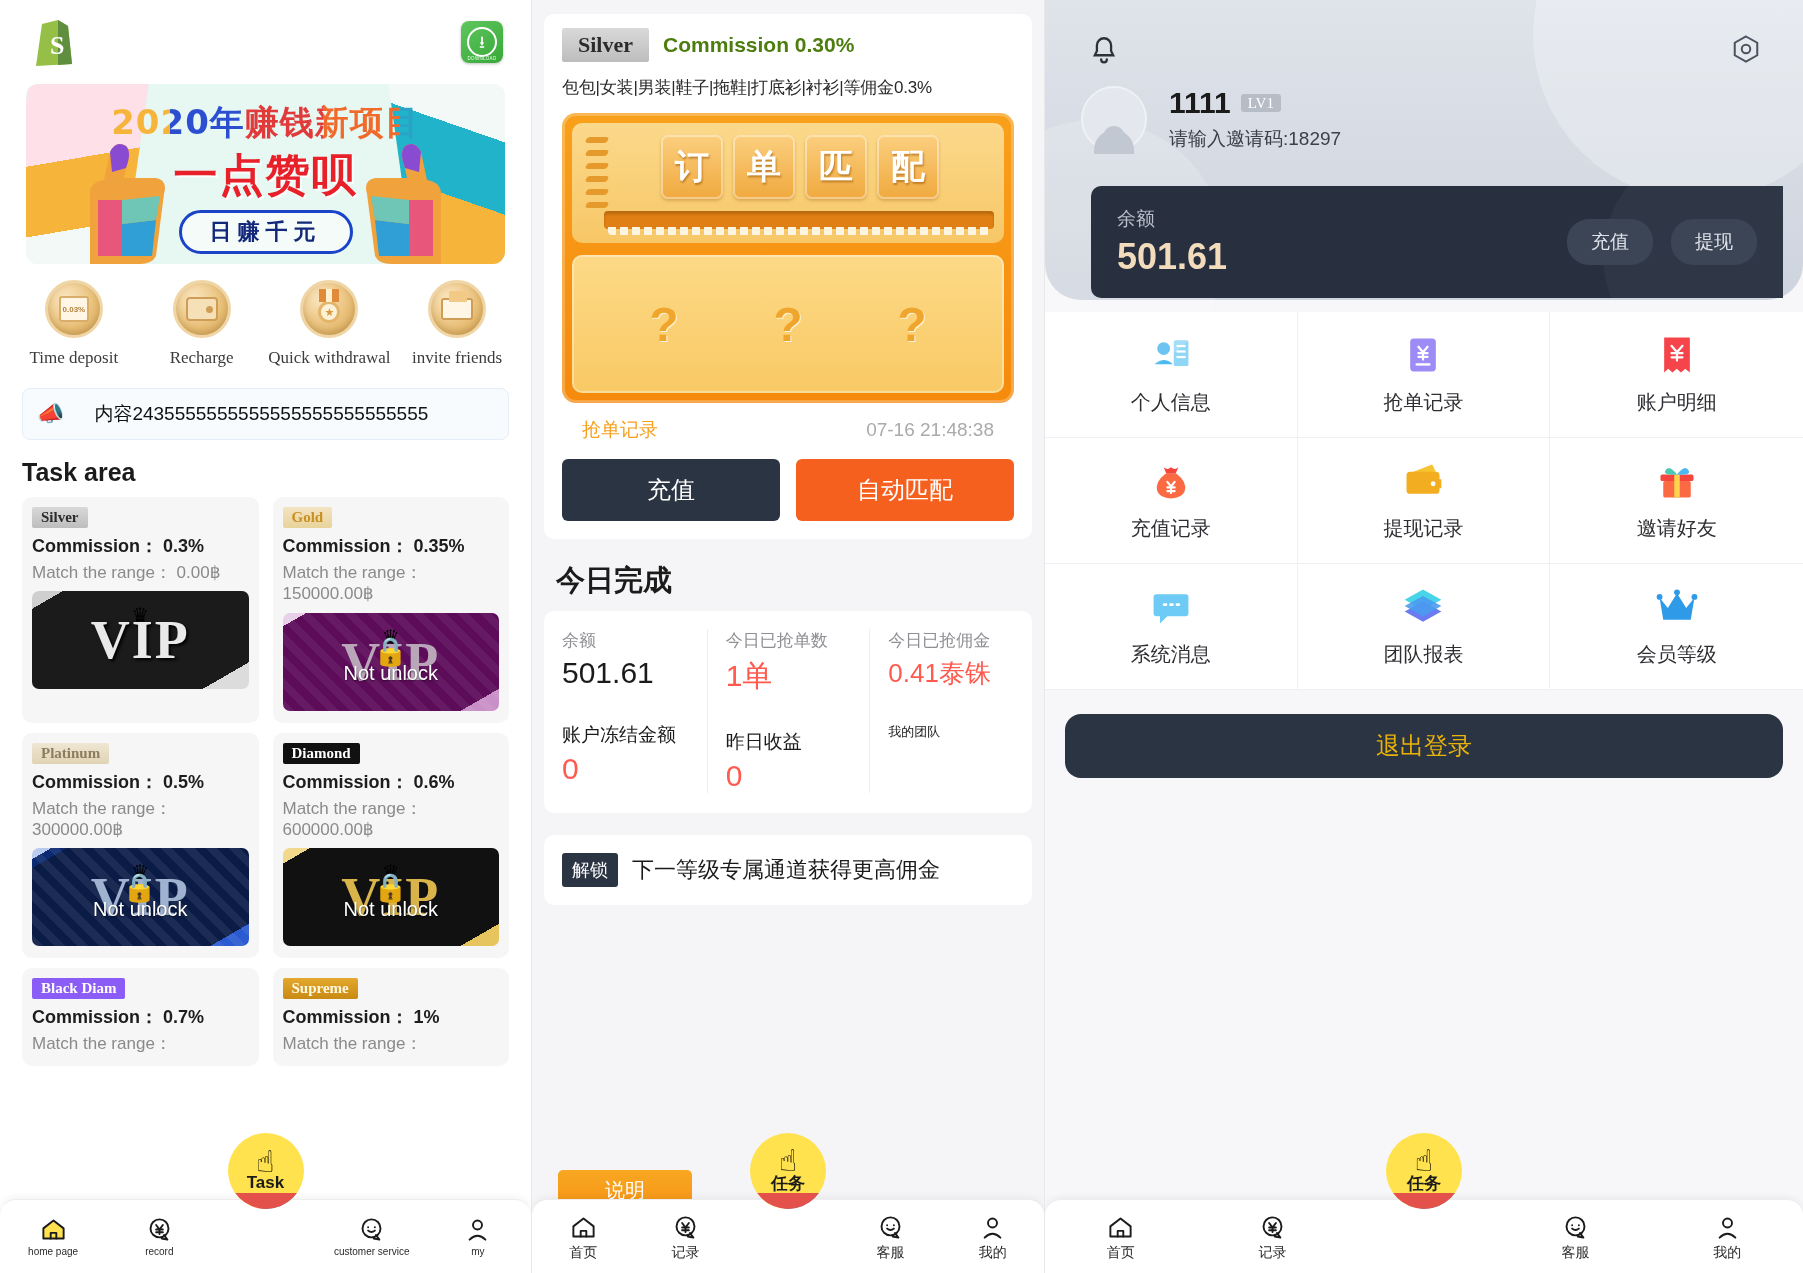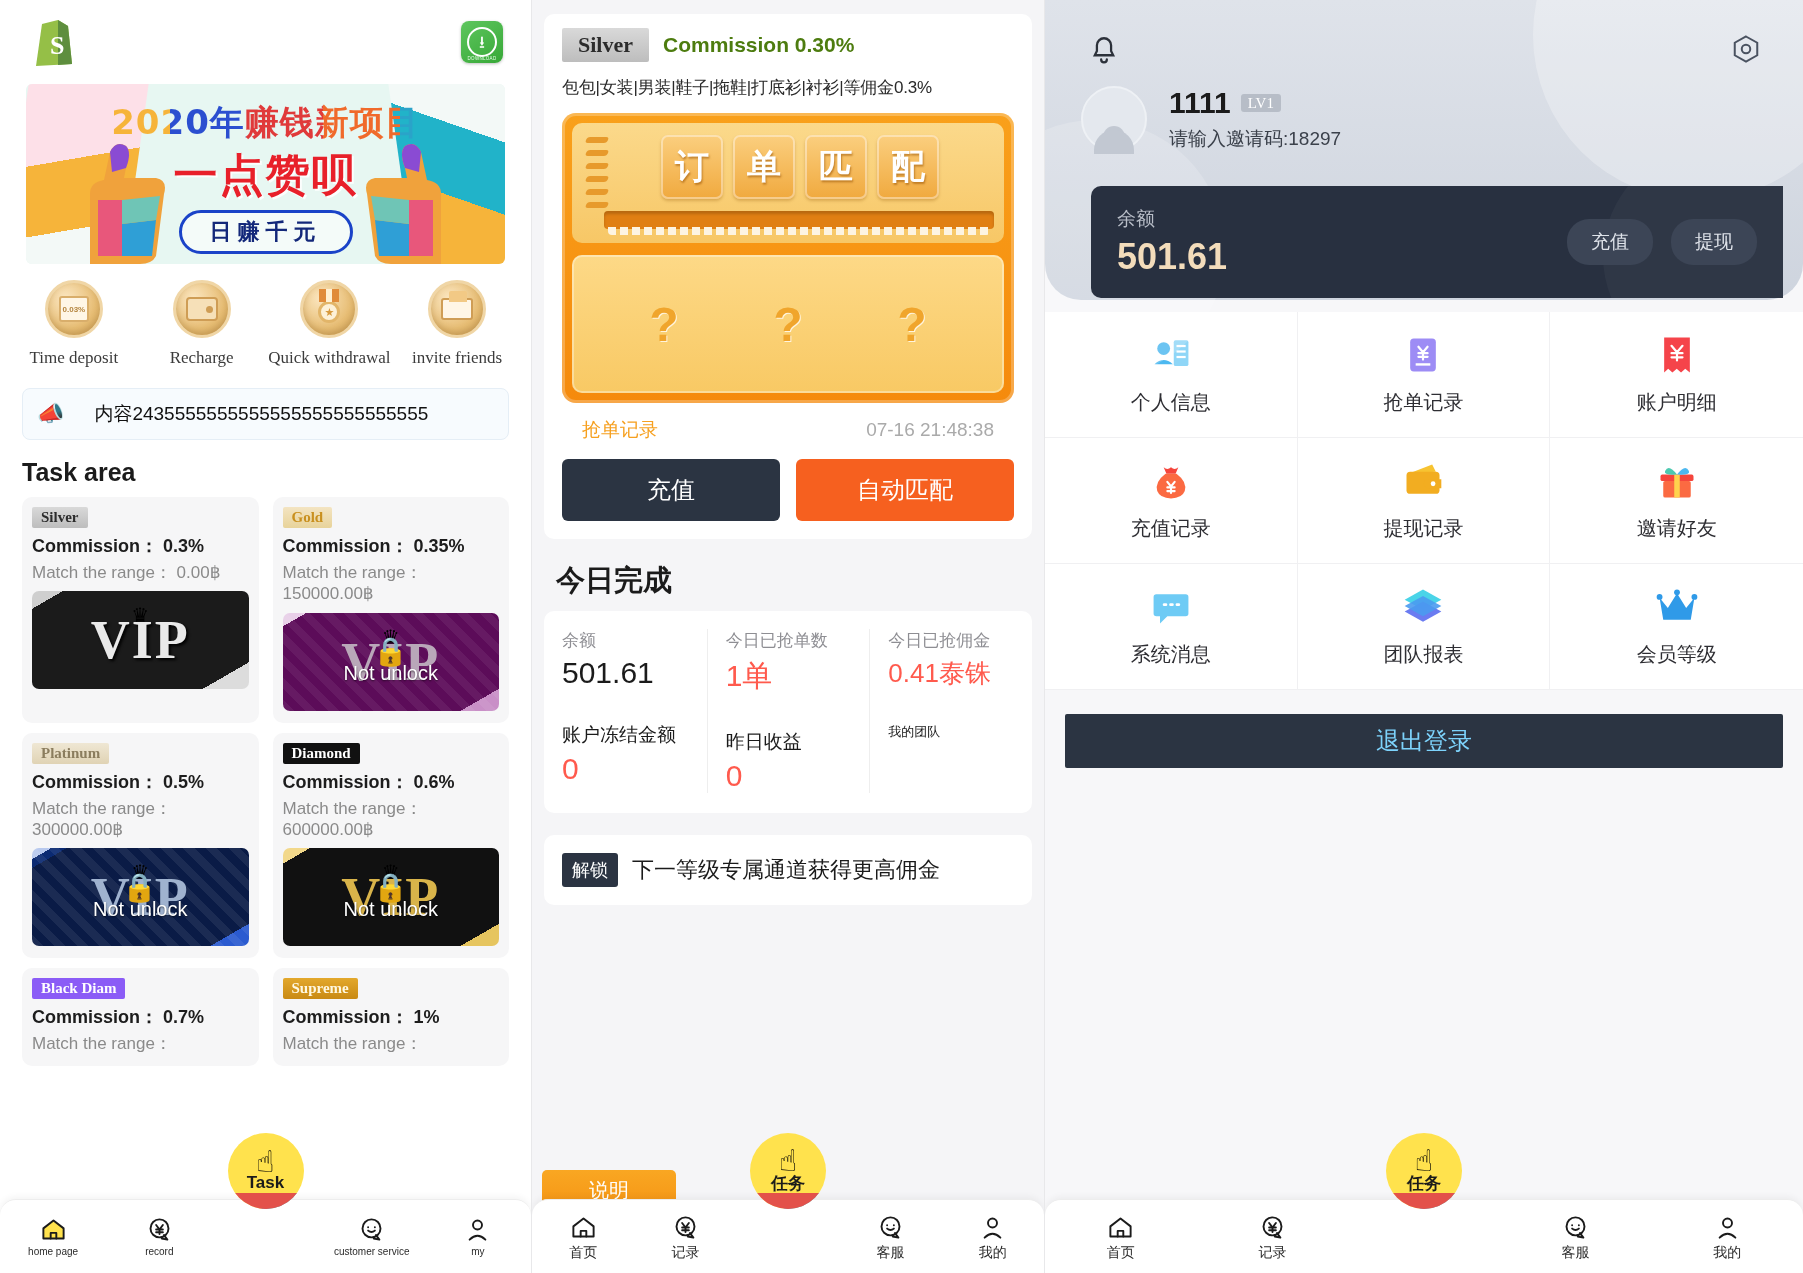--- a/index.html
+++ b/index.html
@@ -29,21 +29,21 @@
   }
   .download-badge .circ {
     width: 30px; height: 30px; border-radius: 50%; border: 2px solid #fff;
     display: flex; align-items: center; justify-content: center;
   }
   .download-badge .arr { color:#fff; font-size: 17px; line-height: 1; }
   .download-badge .dl-txt { position:absolute; bottom: 2px; left:0; right:0; text-align:center;
      font-size: 4.5px; color: #eaffea; letter-spacing: .3px; }
 
   .banner {
-    margin: 0 26px; height: 180px; border-radius: 6px; overflow: hidden;
+    margin: 0 26px; height: 180px; border-radius: 12px; overflow: hidden;
     position: relative; background: #e7f7f2;
   }
   .banner .bg-left  { position:absolute; left:-10px; top:0; width: 120px; height:100%;
       background: linear-gradient(170deg, #fde0e8 0 42%, #f6b43a 42% 78%, #f3f9f7 78%); transform: skewX(-8deg); }
   .banner .bg-right { position:absolute; right:-16px; top:0; width: 120px; height:100%;
       background: linear-gradient(200deg, #f3f9f7 0 28%, #21b3c9 28% 62%, #f6b43a 62%); transform: skewX(8deg); }
   .banner .thumbL, .banner .thumbR { position:absolute; bottom: 0; width: 120px; height: 140px; }
   .banner .thumbL { left: 34px; }
   .banner .thumbR { right: 34px; }
   .banner-title {
@@ -187,21 +187,21 @@
   .stat .v { font-size: 30px; color:#1b1b1b; margin-top: 4px; }
   .stat .v.red { color:#ff5a4d; }
   .stat .v.small { font-size: 26px; }
   .stat .pad { height: 32px; }
 
   .unlock-bar { background:#fff; border-radius: 10px; margin: 22px 12px 0; padding: 18px 18px;
                 display:flex; align-items:center; gap: 14px; }
   .unlock-chip { background:#2b3442; color:#fff; font-size: 18px; padding: 5px 10px; border-radius: 3px; }
   .unlock-txt { font-size: 22px; color:#1b1b1b; }
 
-  .help-btn { position:absolute; left: 10px; bottom: 63px; width: 134px; height: 40px; border-radius: 5px;
+  .help-btn { position:absolute; left: 26px; bottom: 63px; width: 134px; height: 40px; border-radius: 5px;
               background: linear-gradient(180deg,#f9a722,#f59415); color:#fff; font-size: 20px;
               display:flex; align-items:center; justify-content:center; border:none; cursor:pointer; font-family:inherit;}
 
   
   .tabbar {
     position:absolute; left:0; right:0; bottom:0; height: 74px; background:#fff;
     border-top: 1px solid #ededed; display:flex; align-items:center; border-radius: 16px 16px 0 0;
     box-shadow: 0 -2px 7px rgba(0,0,0,.05);
   }
   .tab { flex:1; display:flex; flex-direction:column; align-items:center; justify-content:center; gap:3px; cursor:pointer;}
@@ -256,21 +256,21 @@
              border:none; cursor:pointer; font-family:inherit;}
 
   .rgrid { display:grid; grid-template-columns: repeat(3,1fr); background:#fff; margin-top: 12px; }
   .rcell { height: 126px; display:flex; flex-direction:column; align-items:center; justify-content:center; gap: 12px;
            border-right: 1px solid #f0f0f2; border-bottom: 1px solid #f0f0f2; cursor:pointer;}
   .rcell:nth-child(3n){ border-right: none; }
   .rcell .lbl { font-size: 20px; color:#2e2e33; }
   .rico { width: 44px; height: 44px; }
 
   .logout {
-    margin: 24px 20px 0; height: 54px; background:#2b3442; color:#7dd3fc; border-radius: 2px;
+    margin: 24px 20px 0; height: 64px; background:#2b3442; color:#eab308; border-radius: 16px;
     display:flex; align-items:center; justify-content:center; font-size: 24px; border:none; cursor:pointer;
     font-family:inherit; width: calc(100% - 40px);
   }
 </style>
 </head>
 <body>
 
 <div class="stage">
 
   <div class="panel panel-left">

